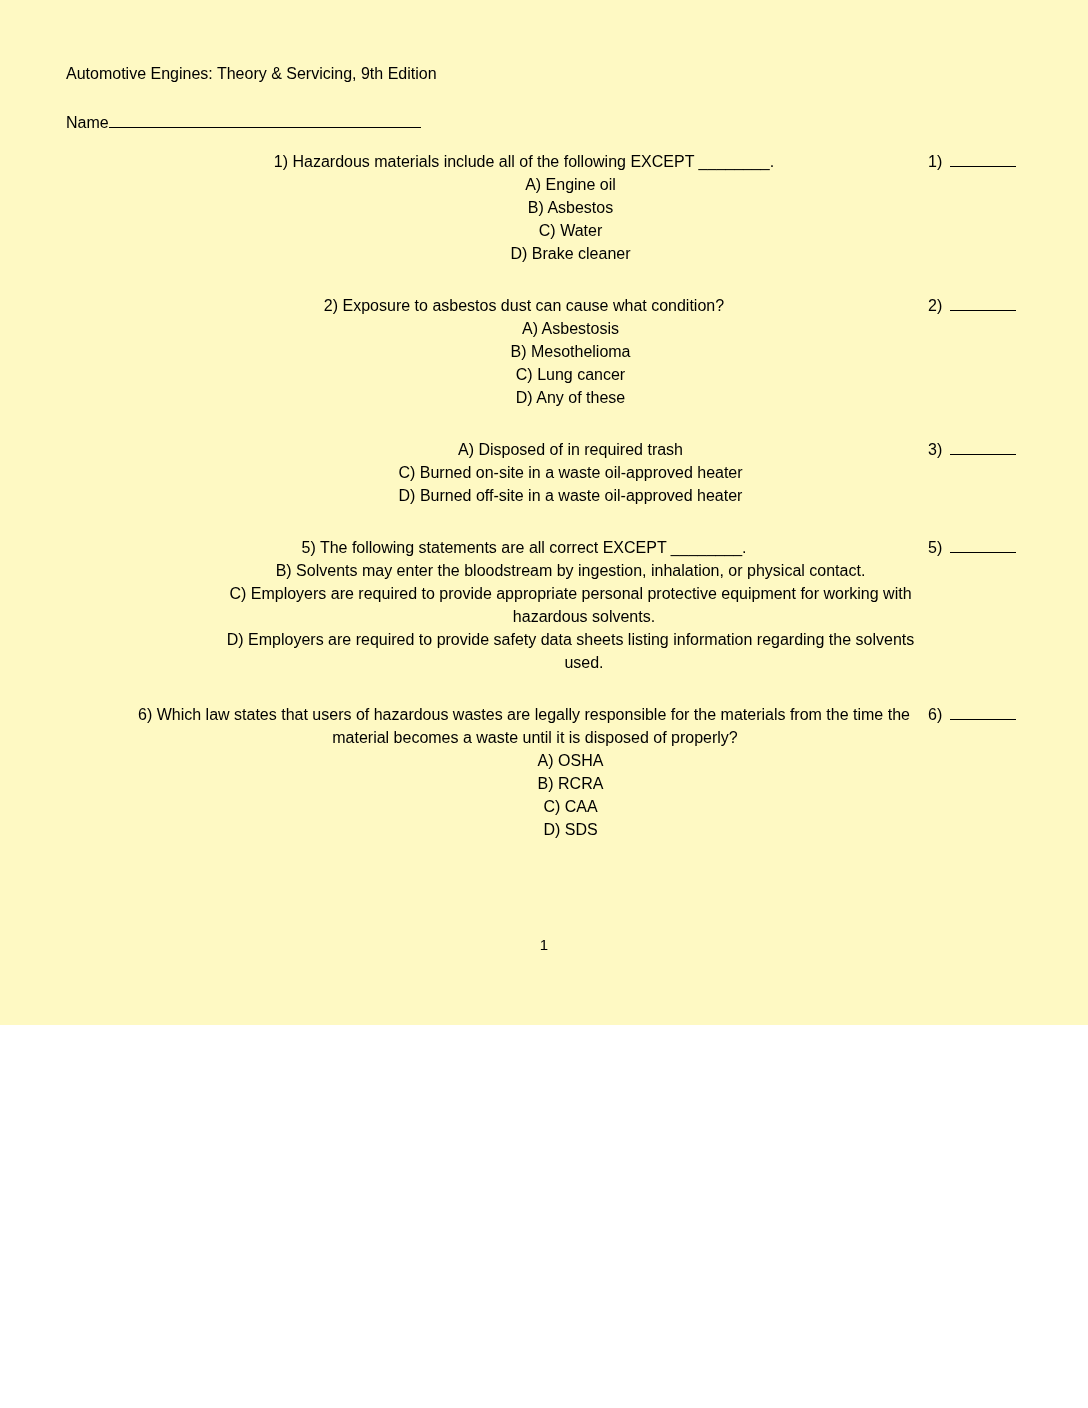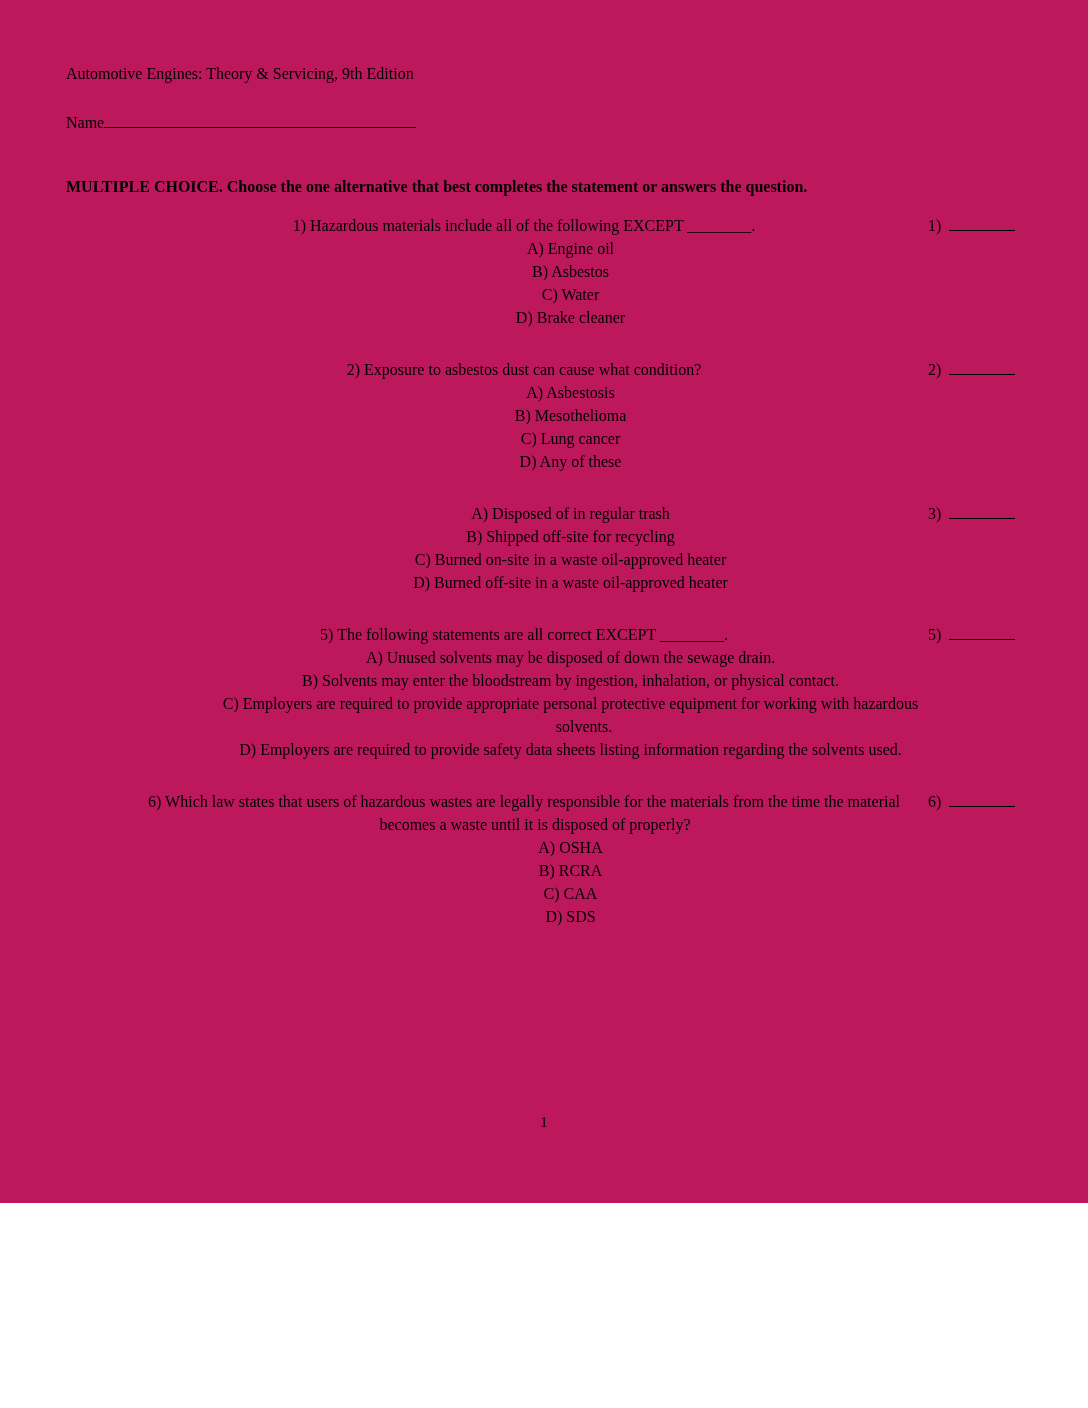--- a/index.html
+++ b/index.html
@@ -1,22 +1,22 @@
 <!DOCTYPE html>
 <html><head>
 <meta charset="utf-8">
 <style>
   html, body { margin:0; padding:0; background:#ffffff; }
   .page {
     position:relative;
     width:1088px;
-    height:1203px;
-    background:#be185d;
+    height:1025px;
+    background:#fef9c3;
     color:#000000;
-    font-family:Liberation Serif, serif;
+    font-family:Liberation Sans, sans-serif;
     font-size:16px;
     overflow:hidden;
   }
   .content { padding:62px 60px 0 66px; }
   .header-line { line-height:23px; }
   .name-row { margin-top:26px; line-height:23px; }
   .name-line {
     display:inline-block;
     width:312px;
     height:14px;
@@ -51,21 +51,20 @@
 
 <div class="page">
   <div class="content">
 
     <div class="header-line">Automotive Engines: Theory &amp; Servicing, 9th Edition</div>
 
     <div class="name-row">
       <span>Name</span><span class="name-line"></span>
     </div>
 
-    <div class="instructions">MULTIPLE CHOICE.  Choose the one alternative that best completes the statement or answers the question.</div>
 
     <div class="questions">
 
       <div class="question">
         <div class="q-row">
           <div class="q-text"><span>1)</span> <span>Hazardous materials include all of the following EXCEPT ________.</span></div>
           <div class="q-answer"><span>1)</span><span class="ans-line"></span></div>
         </div>
         <div class="options">
           <div class="option">A) Engine oil</div>
@@ -89,34 +88,32 @@
       </div>
 
       <div class="question">
         <div class="q-row">
           <div class="q-answer"><span>3)</span><span class="ans-line"></span></div>
         </div>
       </div>
 
       <div class="question">
         <div class="options">
-          <div class="option">A) Disposed of in regular trash</div>
-          <div class="option">B) Shipped off-site for recycling</div>
+          <div class="option">A) Disposed of in required trash</div>
           <div class="option">C) Burned on-site in a waste oil-approved heater</div>
           <div class="option">D) Burned off-site in a waste oil-approved heater</div>
         </div>
       </div>
 
       <div class="question">
         <div class="q-row">
           <div class="q-text"><span>5)</span> <span>The following statements are all correct EXCEPT ________.</span></div>
           <div class="q-answer"><span>5)</span><span class="ans-line"></span></div>
         </div>
         <div class="options">
-          <div class="option">A) Unused solvents may be disposed of down the sewage drain.</div>
           <div class="option">B) Solvents may enter the bloodstream by ingestion, inhalation, or physical contact.</div>
           <div class="option">C) Employers are required to provide appropriate personal protective equipment for working with hazardous solvents.</div>
           <div class="option">D) Employers are required to provide safety data sheets listing information regarding the solvents used.</div>
         </div>
       </div>
 
       <div class="question">
         <div class="q-row">
           <div class="q-text"><span>6)</span> <span>Which law states that users of hazardous wastes are legally responsible for the materials from the time the material becomes a waste until it is disposed of properly?</span></div>
           <div class="q-answer"><span>6)</span><span class="ans-line"></span></div>

